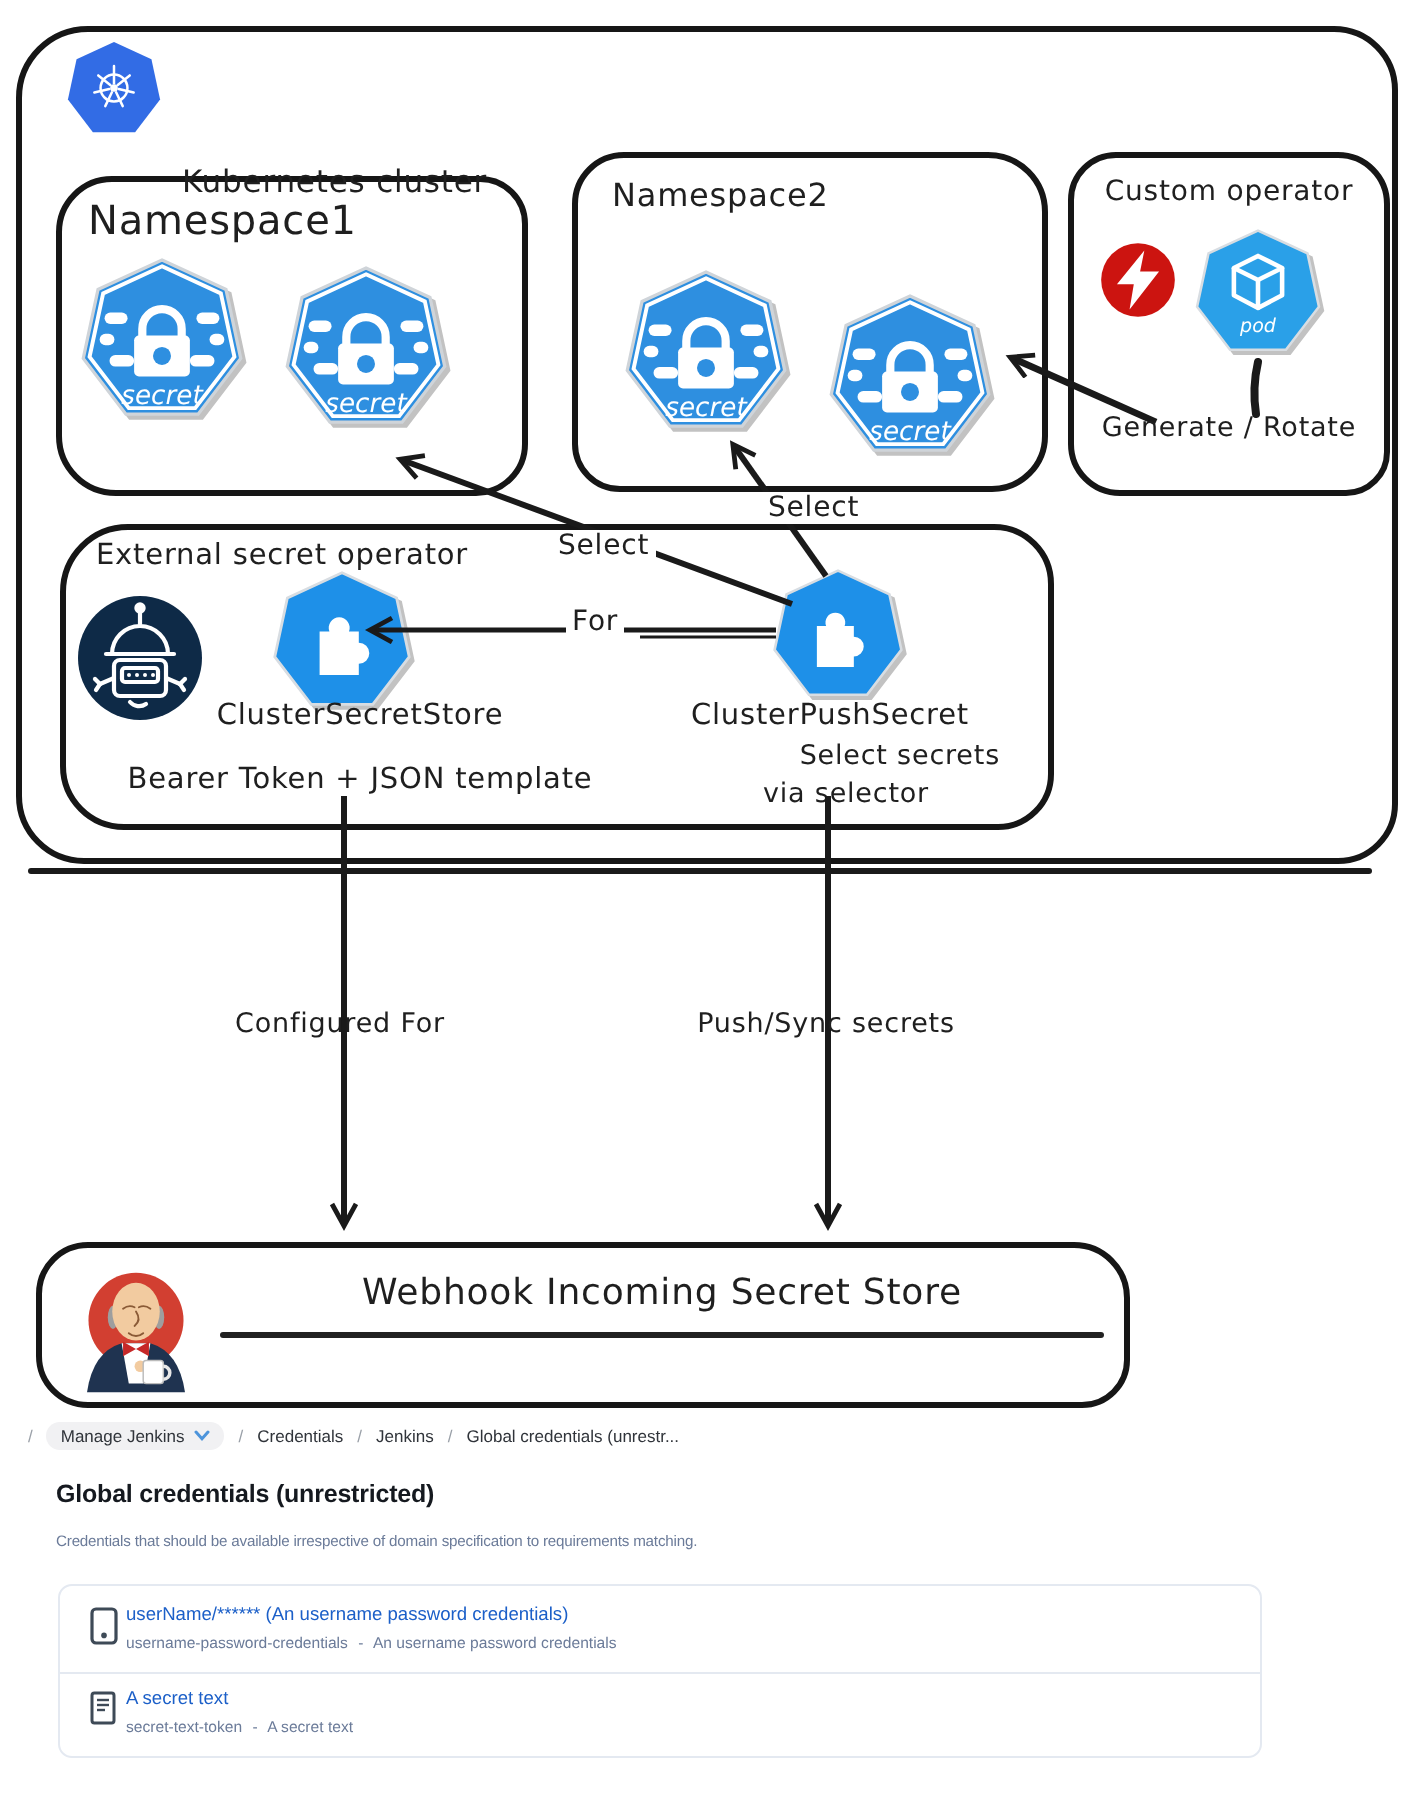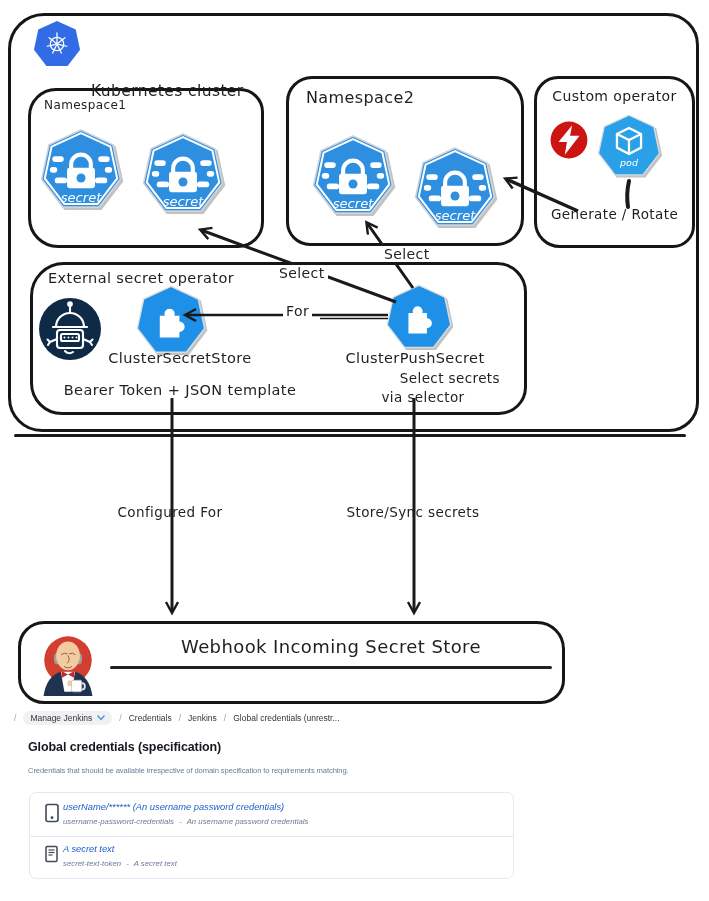--- a/index.html
+++ b/index.html
@@ -45,21 +45,21 @@
       <line x1="45.1" y1="51.1" x2="29.5" y2="54.7"></line>
       <line x1="54.9" y1="51.1" x2="70.5" y2="54.7"></line>
       <line x1="47.8" y1="54.5" x2="40.9" y2="68.9"></line>
       <line x1="52.2" y1="54.5" x2="59.1" y2="68.9"></line>
     </g>
     <circle cx="50" cy="50" r="4" fill="#fff"></circle>
   </svg>
   <div class="abs hand handlbl z2" style="left:91px;top:34px;font-size:15.5px;margin-top:48px;">Kubernetes cluster</div>
 
   <div class="abs sketchbox z1" style="left:28px;top:88px;width:236px;height:160px;border-radius:28px 24px 26px 30px;"></div>
-  <div class="abs hand handlbl z2" style="left:44px;top:98px;font-size:12px;text-align:center;">Namespace1</div>
+  <div class="abs hand handlbl z2" style="left:44px;top:98px;font-size:20px;text-align:center;">Namespace1</div>
 
   <svg class="abs z2 shadowed" style="left:40px;top:128px;" width="82" height="86" viewBox="0 0 100 104">
     <polygon points="50,2 89,20 98,62 72,96 28,96 2,62 11,20" fill="#2E8FE0" stroke="#cfd4d9" stroke-width="2"></polygon>
     <polygon points="50,2 89,20 98,62 72,96 28,96 2,62 11,20" transform="translate(50 50) scale(0.92) translate(-50 -50)" fill="none" stroke="#fff" stroke-width="2.6"></polygon>
     <g fill="#fff">
       <rect x="15" y="34" width="14" height="7" rx="3.5"></rect>
         <rect x="12" y="47" width="9" height="7" rx="3.5"></rect>
       <rect x="18" y="60" width="15" height="7" rx="3.5"></rect>
       <rect x="71" y="34" width="14" height="7" rx="3.5"></rect>
         <rect x="79" y="47" width="9" height="7" rx="3.5"></rect>
@@ -182,21 +182,21 @@
     <path d="M34,44 h7 a7.5,7.5 0 1 1 14,0 h7 v8 a7.5,7.5 0 1 1 0,15 v8 h-28 z" fill="#fff"></path>
   </svg>
   <div class="abs hand handlbl z2" style="left:330px;top:350px;width:170px;text-align:center;font-size:14.5px;">ClusterPushSecret</div>
   <div class="abs hand handlbl z2" style="left:330px;top:370px;width:170px;text-align:right;font-size:13.5px;">Select secrets</div>
   <div class="abs hand handlbl z2" style="left:338px;top:389px;width:170px;text-align:center;font-size:13.5px;">via selector</div>
 
   <div class="abs hand handlbl wbg z5" style="left:276px;top:265px;font-size:14px;">Select</div>
   <div class="abs hand handlbl wbg z5" style="left:381px;top:246px;font-size:14px;">Select</div>
   <div class="abs hand handlbl wbg z5" style="left:283px;top:303px;font-size:14px;">For</div>
   <div class="abs hand handlbl z5" style="left:170px;top:504px;transform:translateX(-50%);font-size:13.5px;">Configured For</div>
-  <div class="abs hand handlbl z5" style="left:413px;top:504px;transform:translateX(-50%);font-size:13.5px;">Store/Sync secrets</div>
+  <div class="abs hand handlbl z5" style="left:413px;top:504px;transform:translateX(-50%);font-size:13.5px;">Push/Sync secrets</div>
 
   <svg class="abs z4" style="left:0;top:0;pointer-events:none;" width="709" height="901" viewBox="0 0 709 901">
     <defs>
       <marker id="ah" markerWidth="18" markerHeight="16" refX="12" refY="7" orient="auto" markerUnits="userSpaceOnUse">
         <path d="M2,1 L13,7 L2,13" fill="none" stroke="#1a1a1a" stroke-width="2.4"></path>
       </marker>
     </defs>
     <path d="M396,302 L201,230" fill="none" stroke="#1a1a1a" stroke-width="3" marker-end="url(#ah)"></path>
     <path d="M413,288 L367,223" fill="none" stroke="#1a1a1a" stroke-width="3" marker-end="url(#ah)"></path>
     <path d="M578,211 L506,179" fill="none" stroke="#1a1a1a" stroke-width="3.4" marker-end="url(#ah)"></path>
@@ -239,24 +239,24 @@
       </svg>
     </span>
     <span class="sep">/</span>
     <span class="item">Credentials</span>
     <span class="sep">/</span>
     <span class="item">Jenkins</span>
     <span class="sep">/</span>
     <span class="item">Global credentials (unrestr...</span>
   </div>
 
-  <div class="abs jui jheading" style="left:28px;top:740px;">Global credentials (specification)</div>
+  <div class="abs jui jheading" style="left:28px;top:740px;">Global credentials (unrestricted)</div>
   <div class="abs jui jdesc" style="left:28px;top:766px;width:420px;">Credentials that should be available irrespective of domain specification to requirements matching.</div>
 
-  <div class="abs jui jcard" style="left:29px;top:792px;width:485px;height:87px;font-style:italic;">
+  <div class="abs jui jcard" style="left:29px;top:792px;width:602px;height:87px;">
 
     <div class="jrow" style="top:0;">
       <svg class="abs" style="left:15px;top:10px;" width="14" height="20" viewBox="0 0 14 19">
         <rect x="1" y="1" width="12" height="17" rx="2" fill="none" stroke="#3E4A57" stroke-width="1.6"></rect>
         <circle cx="7" cy="14.2" r="1.4" fill="#3E4A57"></circle>
       </svg>
       <div class="abs jlink" style="left:33px;top:9px;">userName/****** (An username password credentials)</div>
       <div class="abs jsub" style="left:33px;top:24px;">
         <span>username-password-credentials</span>
         <span style="margin:0 3px;">-</span>

